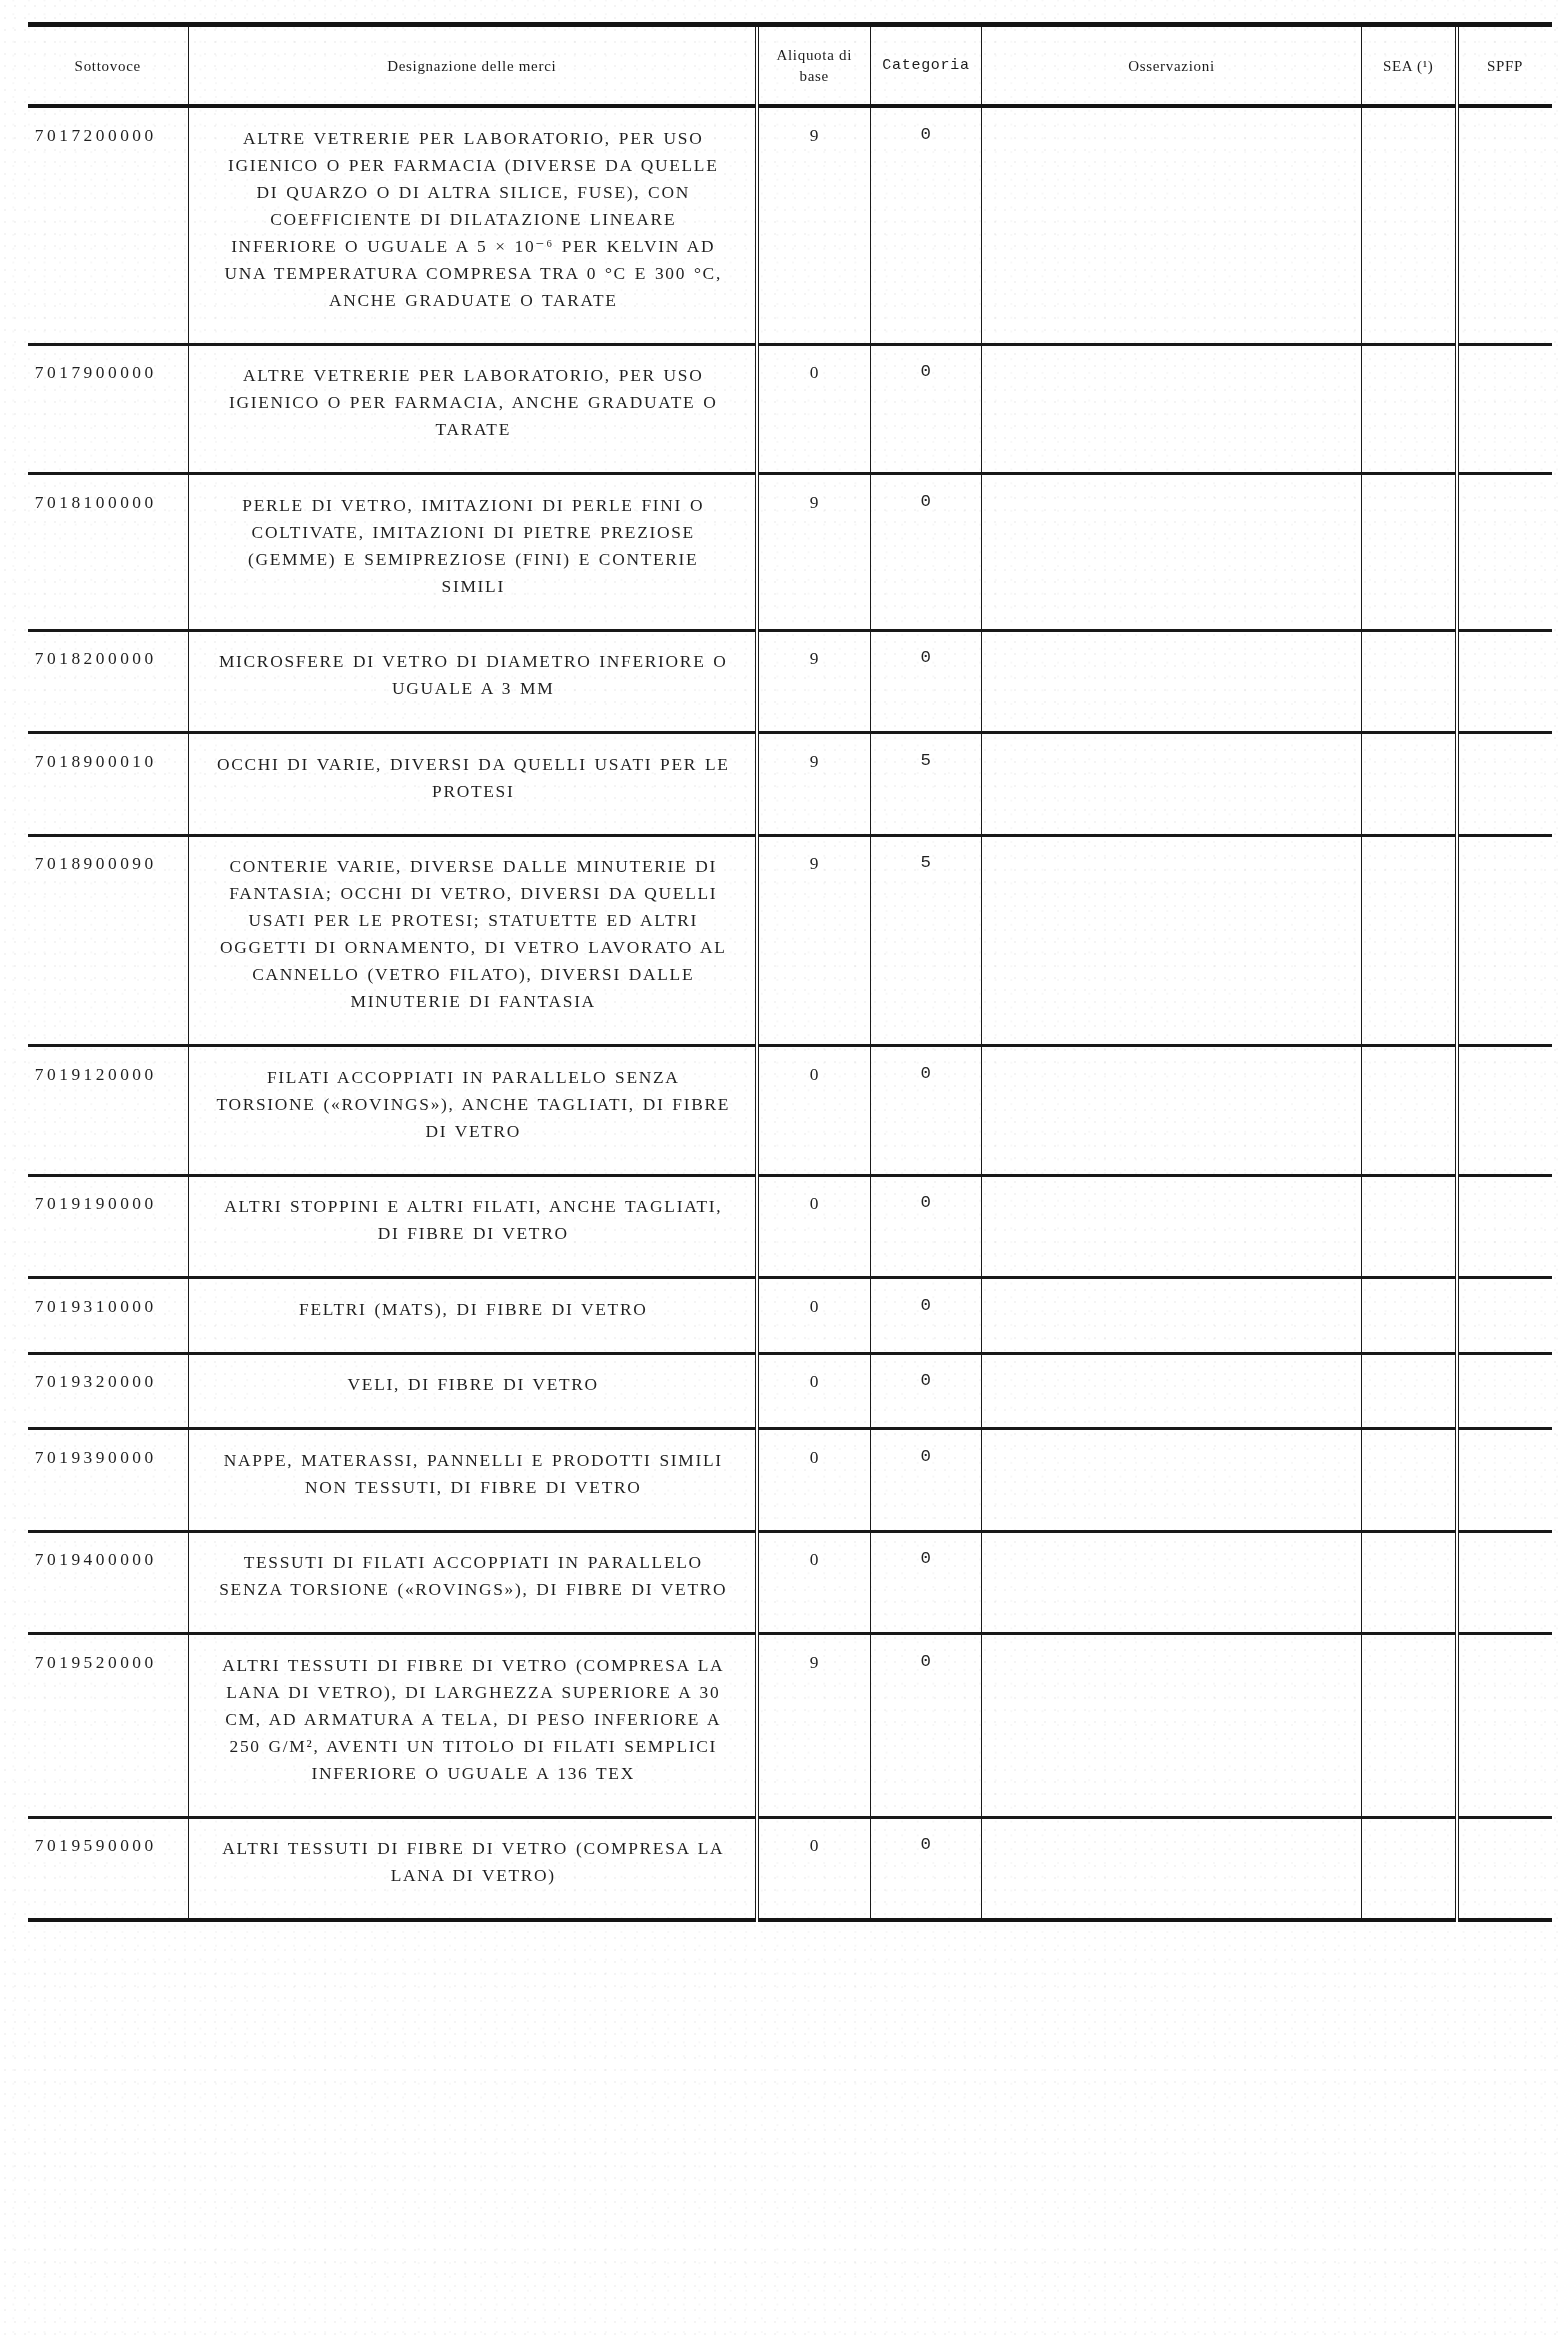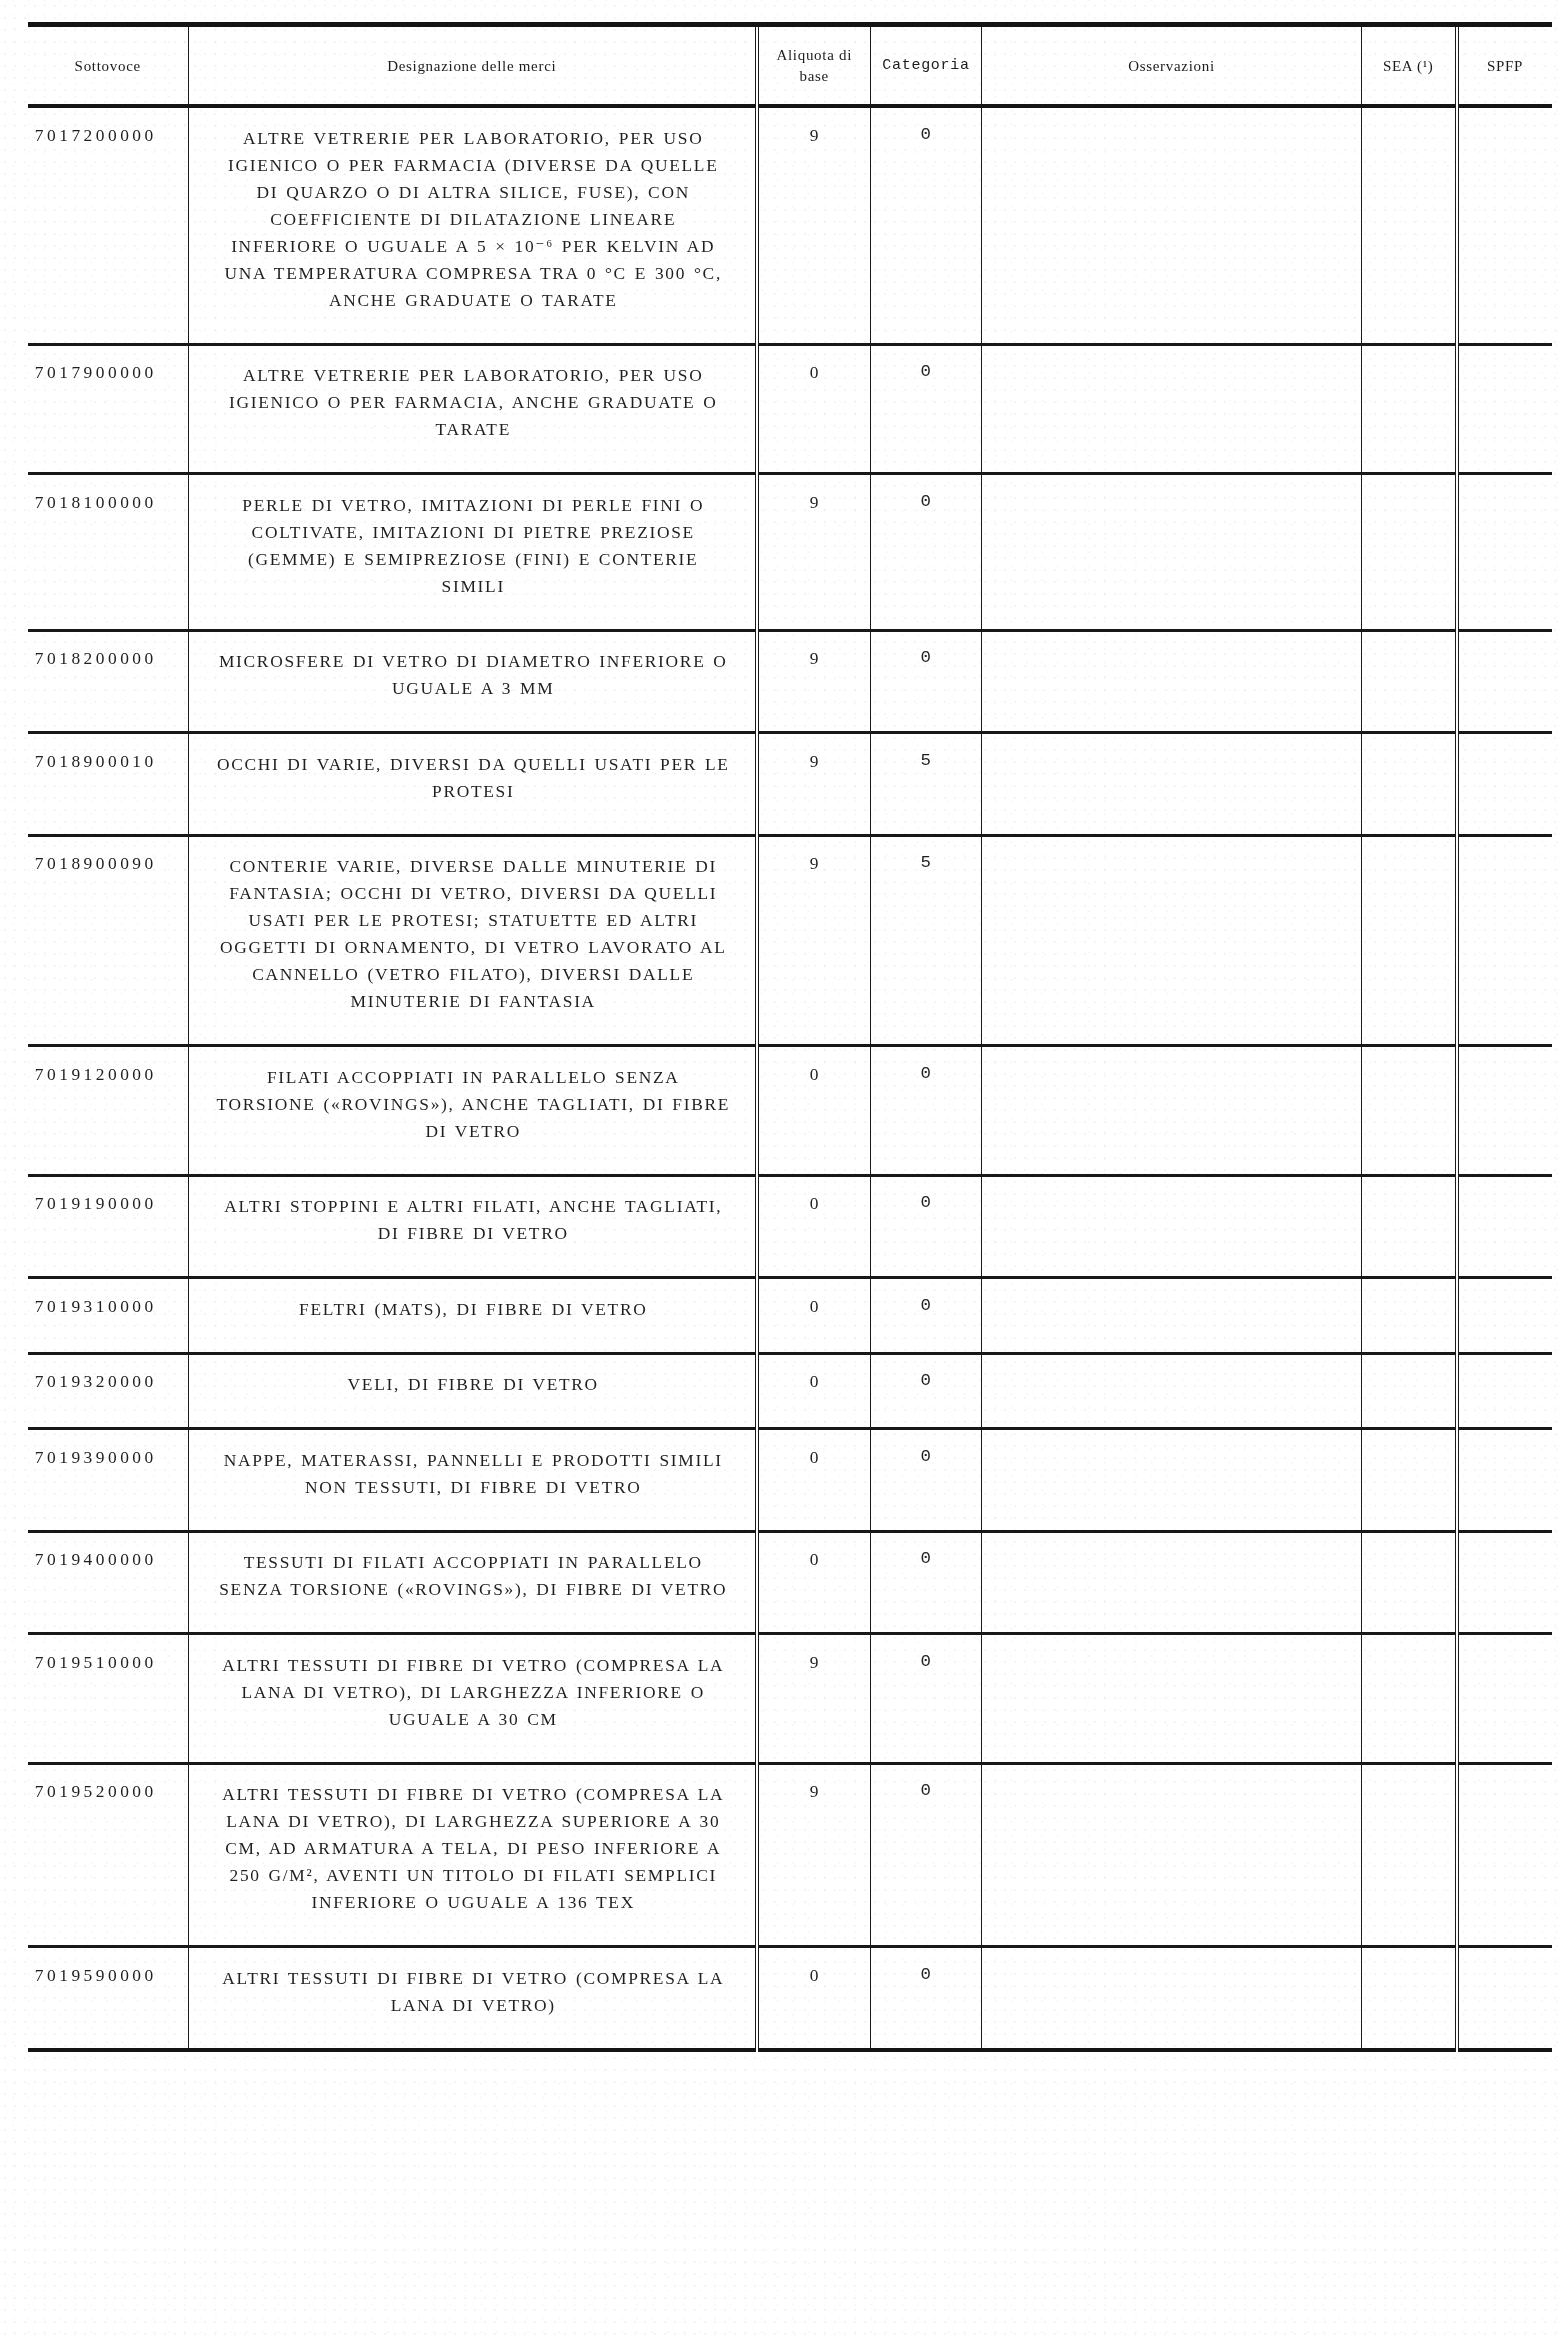--- a/index.html
+++ b/index.html
@@ -214,29 +214,20 @@
         <tr>
       <td class="c-code v-code">7019400000</td>
       <td class="c-desc v-desc">TESSUTI DI FILATI ACCOPPIATI IN PARALLELO SENZA TORSIONE («ROVINGS»), DI FIBRE DI VETRO</td>
       <td class="c-num v-aliq">0</td>
       <td class="c-num v-cat">0</td>
       <td class="c-num v-oss"></td>
       <td class="c-num v-sea"></td>
       <td class="c-num"></td>
     </tr>
         <tr>
-      <td class="c-code v-code">7019510000</td>
-      <td class="c-desc v-desc">ALTRI TESSUTI DI FIBRE DI VETRO (COMPRESA LA LANA DI VETRO), DI LARGHEZZA INFERIORE O UGUALE A 30 CM</td>
-      <td class="c-num v-aliq">9</td>
-      <td class="c-num v-cat">0</td>
-      <td class="c-num v-oss"></td>
-      <td class="c-num v-sea"></td>
-      <td class="c-num"></td>
-    </tr>
-        <tr>
       <td class="c-code v-code">7019520000</td>
       <td class="c-desc v-desc">ALTRI TESSUTI DI FIBRE DI VETRO (COMPRESA LA LANA DI VETRO), DI LARGHEZZA SUPERIORE A 30 CM, AD ARMATURA A TELA, DI PESO INFERIORE A 250 G/M², AVENTI UN TITOLO DI FILATI SEMPLICI INFERIORE O UGUALE A 136 TEX</td>
       <td class="c-num v-aliq">9</td>
       <td class="c-num v-cat">0</td>
       <td class="c-num v-oss"></td>
       <td class="c-num v-sea"></td>
       <td class="c-num"></td>
     </tr>
         <tr>
       <td class="c-code v-code">7019590000</td>

